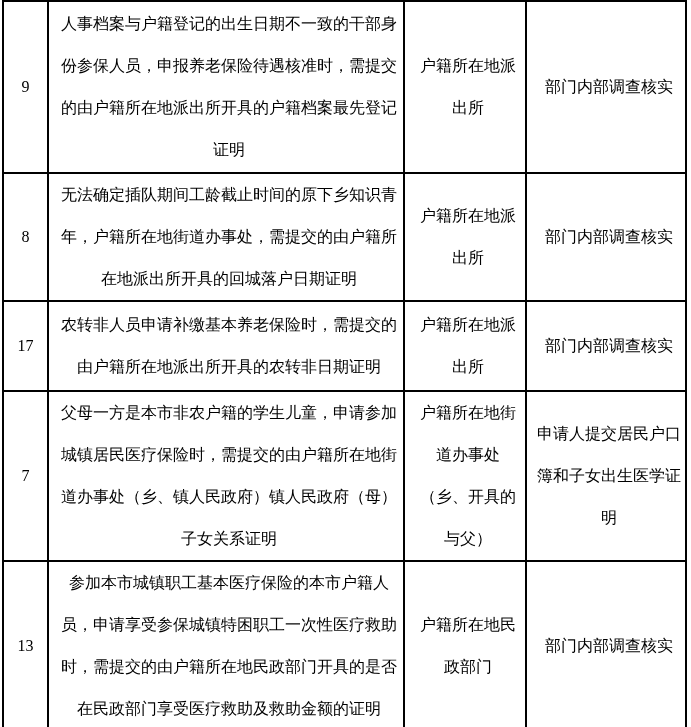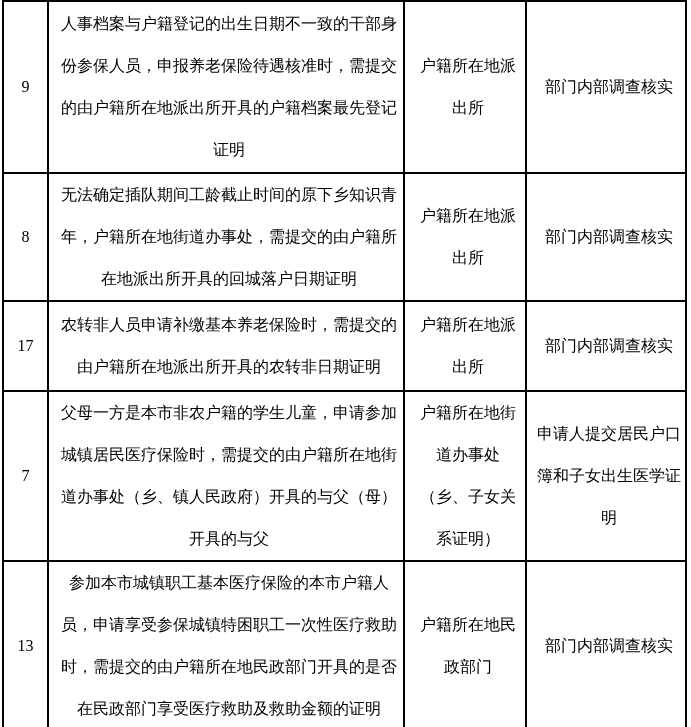--- a/index.html
+++ b/index.html
@@ -69,22 +69,22 @@
       <td>部门内部调查核实</td>
     </tr>
     <tr class="r-11">
       <td class="num">17</td>
       <td>农转非人员申请补缴基本养老保险时，需提交的由户籍所在地派出所开具的农转非日期证明</td>
       <td>户籍所在地派出所</td>
       <td>部门内部调查核实</td>
     </tr>
     <tr class="r-12">
       <td class="num">7</td>
-      <td>父母一方是本市非农户籍的学生儿童，申请参加城镇居民医疗保险时，需提交的由户籍所在地街道办事处（乡、镇人民政府）开具的与父（母）开具的与父</td>
-      <td>户籍所在地街道办事处（乡、子女关系证明）</td>
+      <td>父母一方是本市非农户籍的学生儿童，申请参加城镇居民医疗保险时，需提交的由户籍所在地街道办事处（乡、镇人民政府）镇人民政府（母）子女关系证明</td>
+      <td>户籍所在地街道办事处（乡、开具的与父）</td>
       <td>申请人提交居民户口簿和子女出生医学证明</td>
     </tr>
     <tr class="r-13">
       <td class="num">13</td>
       <td>参加本市城镇职工基本医疗保险的本市户籍人员，申请享受参保城镇特困职工一次性医疗救助时，需提交的由户籍所在地民政部门开具的是否在民政部门享受医疗救助及救助金额的证明</td>
       <td>户籍所在地民政部门</td>
       <td>部门内部调查核实</td>
     </tr>
   </tbody>
 </table>

